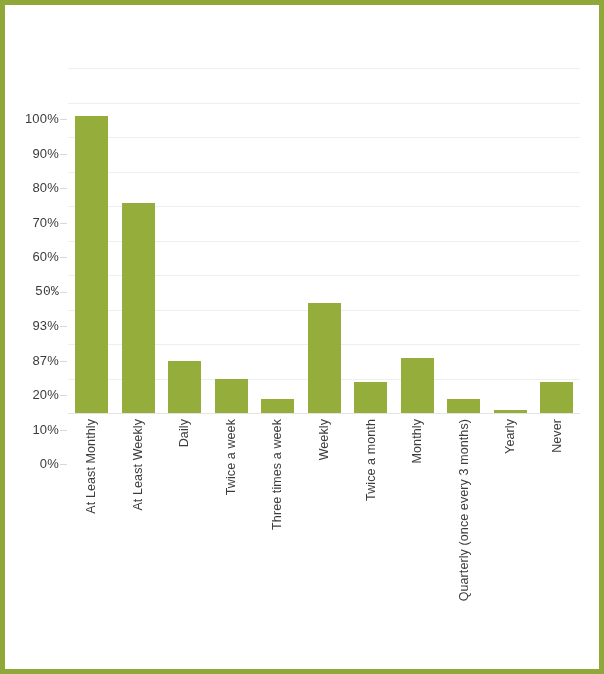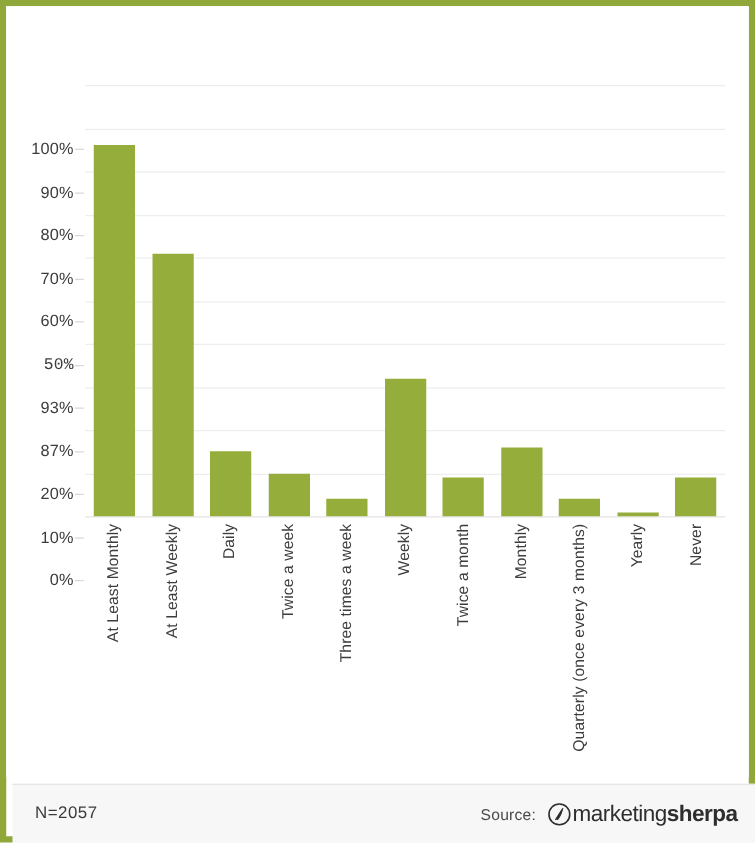--- a/index.html
+++ b/index.html
@@ -292,28 +292,14 @@
         <div class="x-label-slot" style="left: 418.909px; width: 46.5455px;">
           <div class="x-label">Yearly</div>
         </div>
         <div class="x-label-slot" style="left: 465.455px; width: 46.5455px;">
           <div class="x-label">Never</div>
         </div>
       </div>
 
   </div>
 
-  <div id="footer">
-    <div id="footer-n">N=2057</div>
-    <div id="footer-source">
-      <span id="source-label">Source:</span>
-      <span id="logo">
-        <svg id="logo-mark" width="19" height="19" viewBox="0 0 19 19" aria-hidden="true">
-          <circle cx="9.5" cy="9.5" r="8.3" fill="none" stroke="#2e2e2e" stroke-width="1.3"></circle>
-          <path d="M6.6 13.6 C8.2 10.4 10.1 7.2 12.4 4.6 C12.0 8.2 10.6 11.4 8.4 13.9 Z" fill="#2e2e2e"></path>
-          <line x1="12.4" y1="4.6" x2="6.3" y2="14.0" stroke="#2e2e2e" stroke-width="1.1"></line>
-        </svg>
-        <span id="logo-text"><span>marketing</span><span class="bold">sherpa</span></span>
-      </span>
-    </div>
-  </div>
 
 </div>
 
 </body></html>

